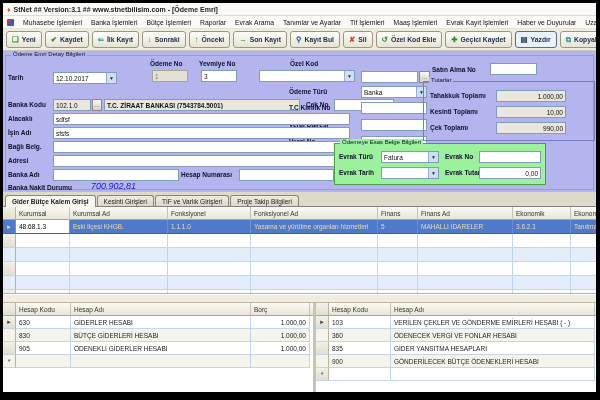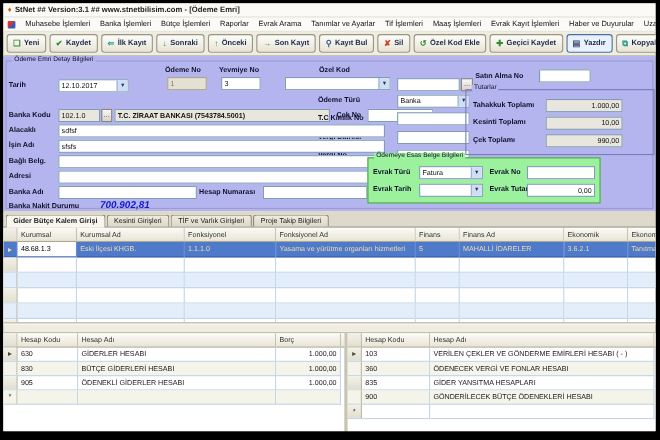--- a/index.html
+++ b/index.html
@@ -36,21 +36,21 @@
   .tin.num .val{text-align:right;}
   .dd{flex:0 0 9px;height:100%;margin-right:-2px;background:#cfddf5;border-left:1px solid #9ab0d0;
     display:flex;align-items:center;justify-content:center;font-size:5px;color:#234;}
   .brw{position:absolute;height:12px;background:linear-gradient(#f8f8f4,#d8d4c6);border:1px solid #888;
     box-sizing:border-box;font-size:6px;display:flex;align-items:center;justify-content:center;color:#333;}
   .gbox{position:absolute;border:1px solid #7a7ac0;box-sizing:border-box;}
   .gleg{position:absolute;top:-5px;left:5px;font-size:6px;color:#10102a;background:#b4b4ee;padding:0 2px;white-space:nowrap;}
   .gbox.green{background:#9cf19c;border-color:#4d9e4d;}
   .gbox.green .gleg{background:#9cf19c;}
   .outline{position:absolute;left:2px;top:4px;right:2px;bottom:2px;border:1px solid #9a9ad4;}
-  .nakit{position:absolute;font-size:9px;font-weight:bold;font-style:italic;color:#1717cf;}
+  .nakit{position:absolute;font-size:9px;font-weight:normal;font-style:italic;color:#1717cf;}
   
   .tabstrip{left:0;top:189px;width:593px;height:15px;background:#dedacb;display:flex;align-items:flex-end;
     padding-left:2px;box-sizing:border-box;border-bottom:1px solid #808080;gap:1px;}
   .tab{font-size:6.5px;color:#222;background:linear-gradient(#efece0,#dcd8c6);border:1px solid #8a867a;border-bottom:none;
     border-radius:3px 3px 0 0;padding:2px 6px 1px 6px;white-space:nowrap;}
   .tab.active{background:#f8f6ee;font-weight:bold;padding-bottom:2px;position:relative;top:1px;}
   
   .grid{background:#fff;overflow:hidden;box-sizing:border-box;border:1px solid #9a96886;}
   .grow{display:flex;}
   .gc{box-sizing:border-box;border-right:1px solid #c3d5e8;border-bottom:1px solid #c3d5e8;

